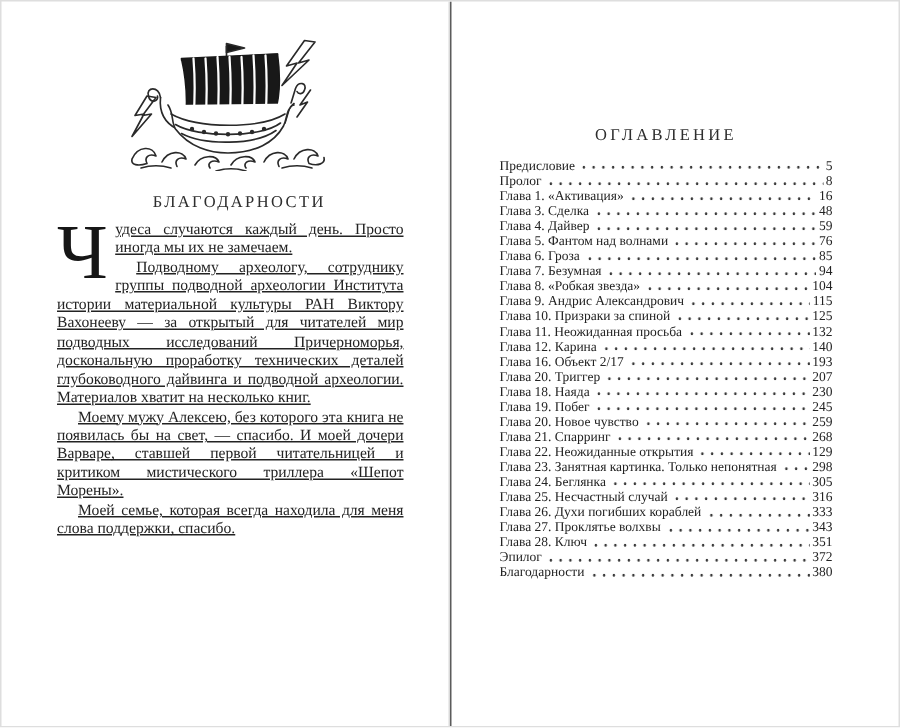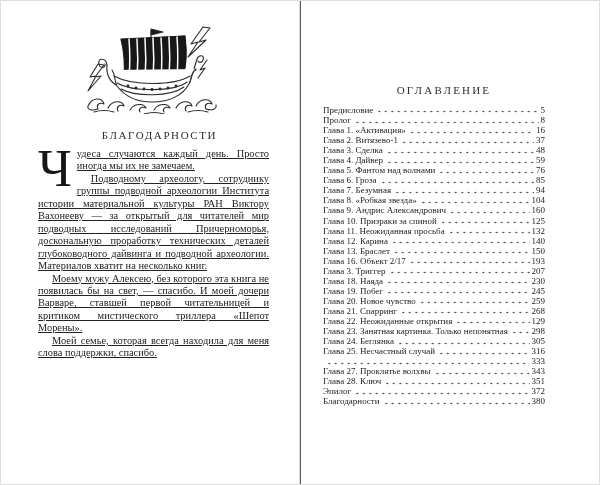--- a/index.html
+++ b/index.html
@@ -49,21 +49,21 @@
     color: #161616;
   }
 
   
   .toc-title {
     position: absolute; top: 83px; left: 31px; width: 222px;
     text-align: center;
     font-size: 11px; letter-spacing: 2.2px;
     color: #2e2e2e;
   }
-  .toc-list { position: absolute; top: 104px; left: 21px; width: 222px; }
+  .toc-list { position: absolute; top: 104px; left: 31px; width: 222px; }
   .toc-row {
     display: flex;
     height: 10.06px;
     line-height: 10.3px;
     font-size: 9px;
     white-space: nowrap;
     color: #232323;
   }
   .toc-label { flex: 0 0 auto; }
   .leader {
@@ -176,25 +176,20 @@
           <span class="toc-label">Пролог</span>
           <span class="leader"></span>
           <span class="toc-page">8</span>
         </div>
         <div class="toc-row">
           <span class="toc-label">Глава 1. «Активация»</span>
           <span class="leader"></span>
           <span class="toc-page">16</span>
         </div>
         <div class="toc-row">
-          <span class="toc-label">Глава 2. Витязево-1</span>
-          <span class="leader"></span>
-          <span class="toc-page">37</span>
-        </div>
-        <div class="toc-row">
           <span class="toc-label">Глава 3. Сделка</span>
           <span class="leader"></span>
           <span class="toc-page">48</span>
         </div>
         <div class="toc-row">
           <span class="toc-label">Глава 4. Дайвер</span>
           <span class="leader"></span>
           <span class="toc-page">59</span>
         </div>
         <div class="toc-row">
@@ -213,49 +208,44 @@
           <span class="toc-page">94</span>
         </div>
         <div class="toc-row">
           <span class="toc-label">Глава 8. «Робкая звезда»</span>
           <span class="leader"></span>
           <span class="toc-page">104</span>
         </div>
         <div class="toc-row">
           <span class="toc-label">Глава 9. Андрис Александрович</span>
           <span class="leader"></span>
-          <span class="toc-page">160</span>
+          <span class="toc-page">115</span>
         </div>
         <div class="toc-row">
           <span class="toc-label">Глава 10. Призраки за спиной</span>
           <span class="leader"></span>
           <span class="toc-page">125</span>
         </div>
         <div class="toc-row">
           <span class="toc-label">Глава 11. Неожиданная просьба</span>
           <span class="leader"></span>
           <span class="toc-page">132</span>
         </div>
         <div class="toc-row">
           <span class="toc-label">Глава 12. Карина</span>
           <span class="leader"></span>
           <span class="toc-page">140</span>
         </div>
         <div class="toc-row">
-          <span class="toc-label">Глава 13. Браслет</span>
-          <span class="leader"></span>
-          <span class="toc-page">150</span>
-        </div>
-        <div class="toc-row">
           <span class="toc-label">Глава 16. Объект 2/17</span>
           <span class="leader"></span>
           <span class="toc-page">193</span>
         </div>
         <div class="toc-row">
-          <span class="toc-label">Глава 3. Триггер</span>
+          <span class="toc-label">Глава 20. Триггер</span>
           <span class="leader"></span>
           <span class="toc-page">207</span>
         </div>
         <div class="toc-row">
           <span class="toc-label">Глава 18. Наяда</span>
           <span class="leader"></span>
           <span class="toc-page">230</span>
         </div>
         <div class="toc-row">
           <span class="toc-label">Глава 19. Побег</span>
@@ -286,20 +276,21 @@
           <span class="toc-label">Глава 24. Беглянка</span>
           <span class="leader"></span>
           <span class="toc-page">305</span>
         </div>
         <div class="toc-row">
           <span class="toc-label">Глава 25. Несчастный случай</span>
           <span class="leader"></span>
           <span class="toc-page">316</span>
         </div>
         <div class="toc-row">
+          <span class="toc-label">Глава 26. Духи погибших кораблей</span>
           <span class="leader"></span>
           <span class="toc-page">333</span>
         </div>
         <div class="toc-row">
           <span class="toc-label">Глава 27. Проклятье волхвы</span>
           <span class="leader"></span>
           <span class="toc-page">343</span>
         </div>
         <div class="toc-row">
           <span class="toc-label">Глава 28. Ключ</span>

